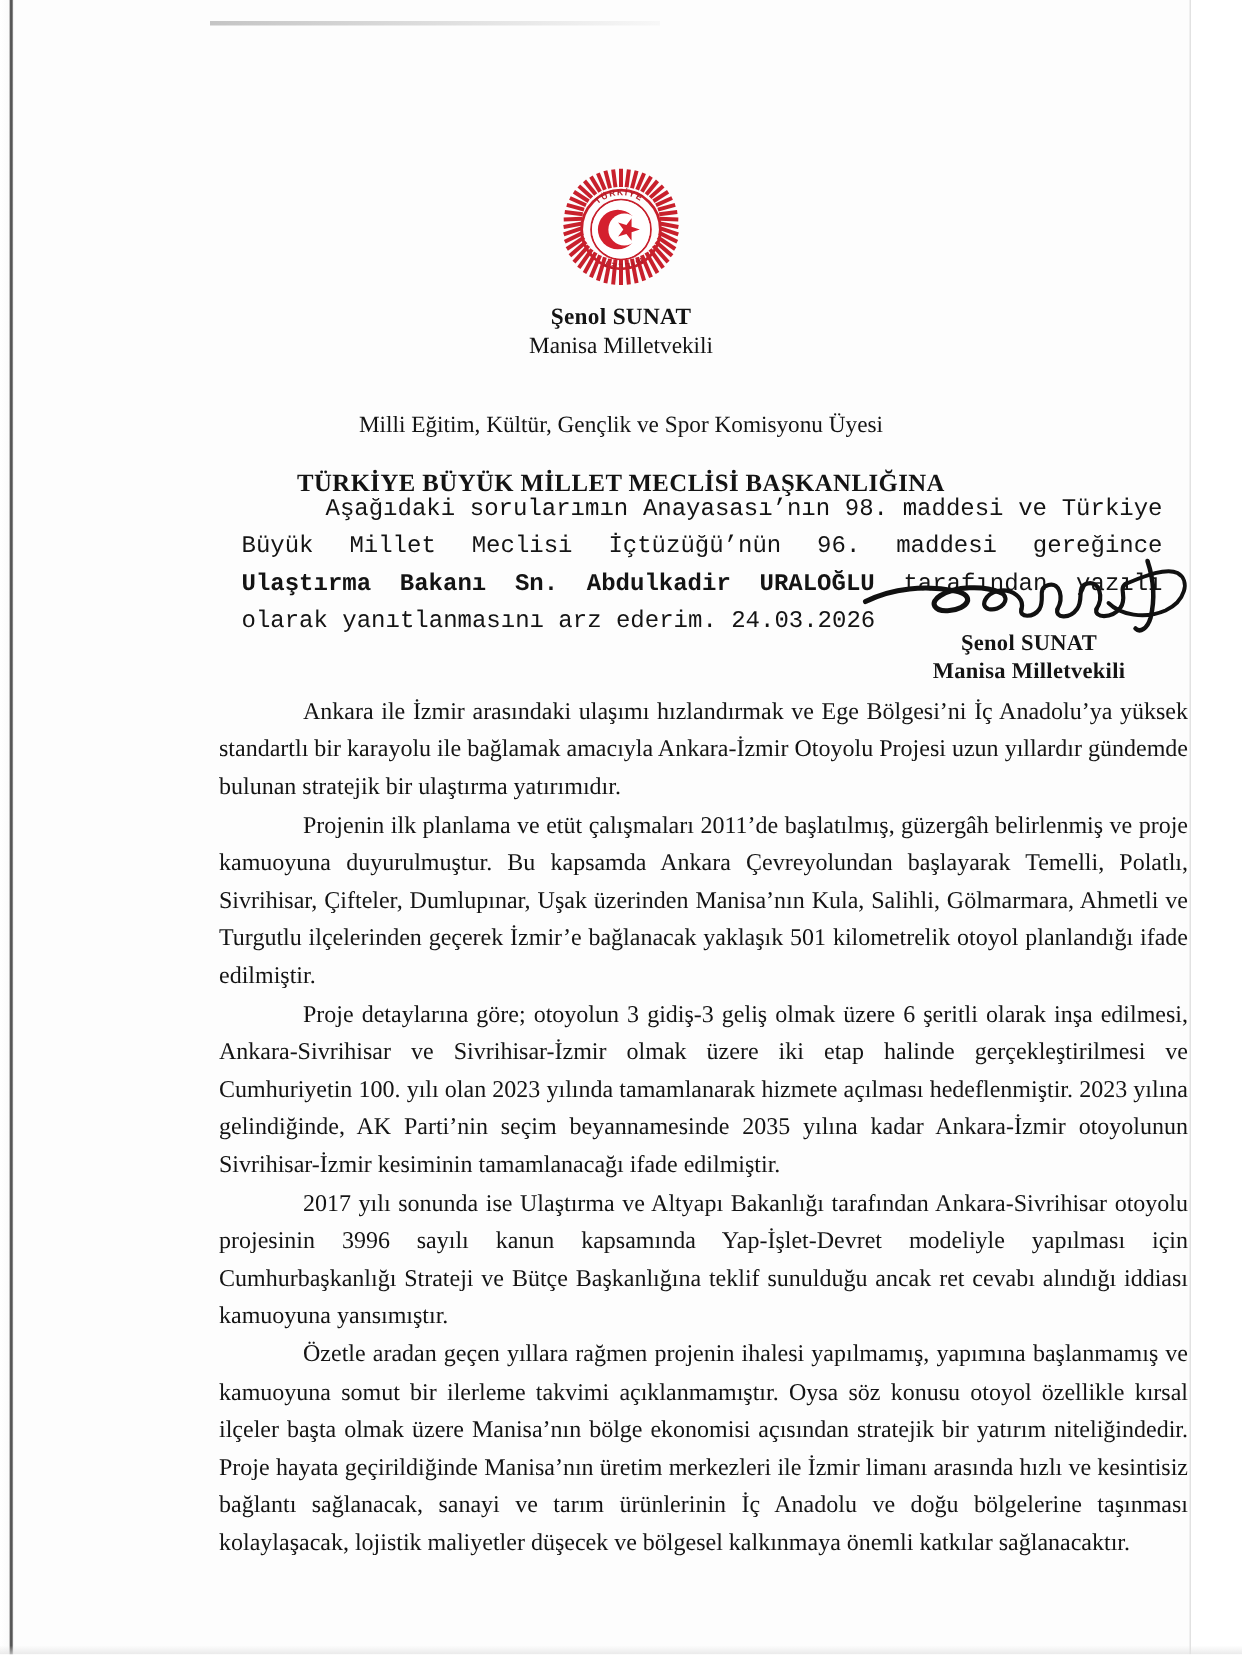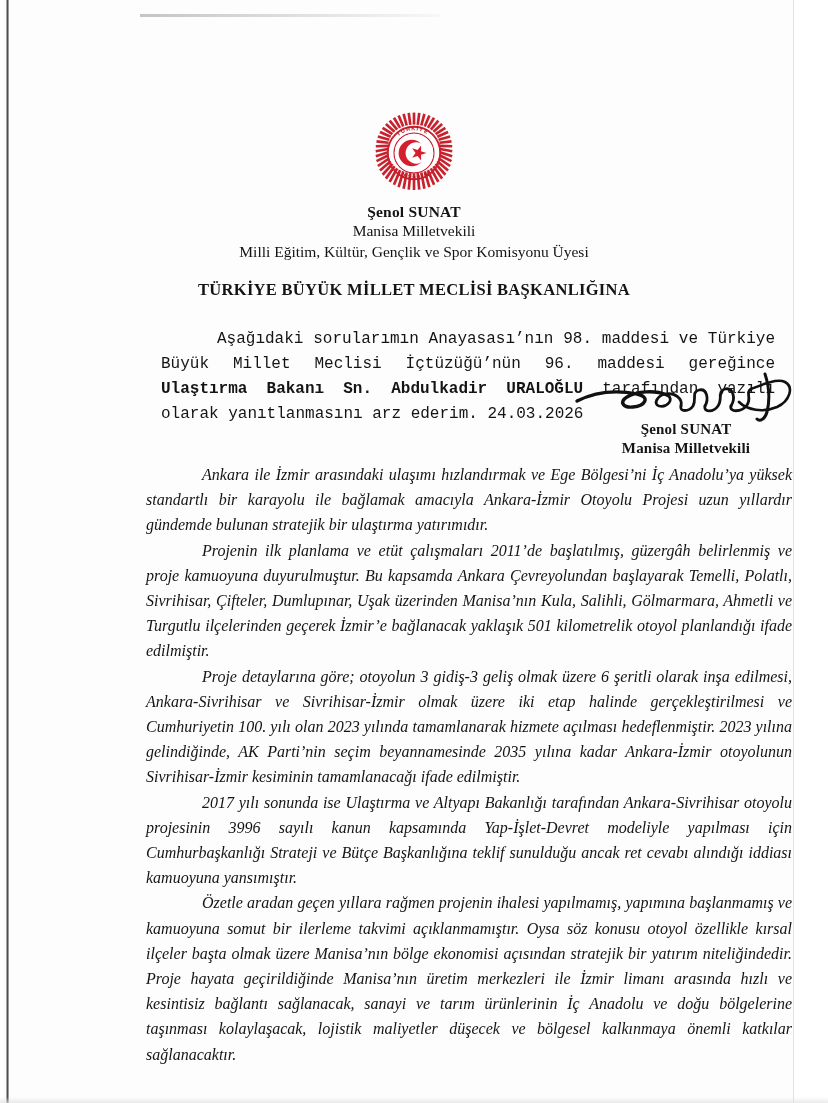--- a/index.html
+++ b/index.html
@@ -104,20 +104,21 @@
     letter-spacing: .2px;
     line-height: 19px;
   }
   .hdr-role {
     font-size: 15.5px;
     line-height: 20px;
   }
   .hdr-commission {
     font-size: 15.5px;
     line-height: 21px;
+    margin-top: 32px;
   }
   .hdr-addressee {
     margin-top: 18px;
     font-size: 16.5px;
     font-weight: bold;
     letter-spacing: .3px;
   }
 
   
   .intro-block {
@@ -169,21 +170,20 @@
     top: 462px;
     width: 646px;
     font-size: 16px;
     line-height: 25.2px;
     text-align: justify;
     text-justify: inter-word;
   }
   .body-block p {
     margin: 0;
     text-indent: 56px;
-    font-style: italic;
   }
 </style>
 </head>
 <body>
 
 <div class="scan-page">
 
   <div class="edge-left-soft"></div>
   <div class="edge-left"></div>
   <div class="edge-top-smudge"></div>

